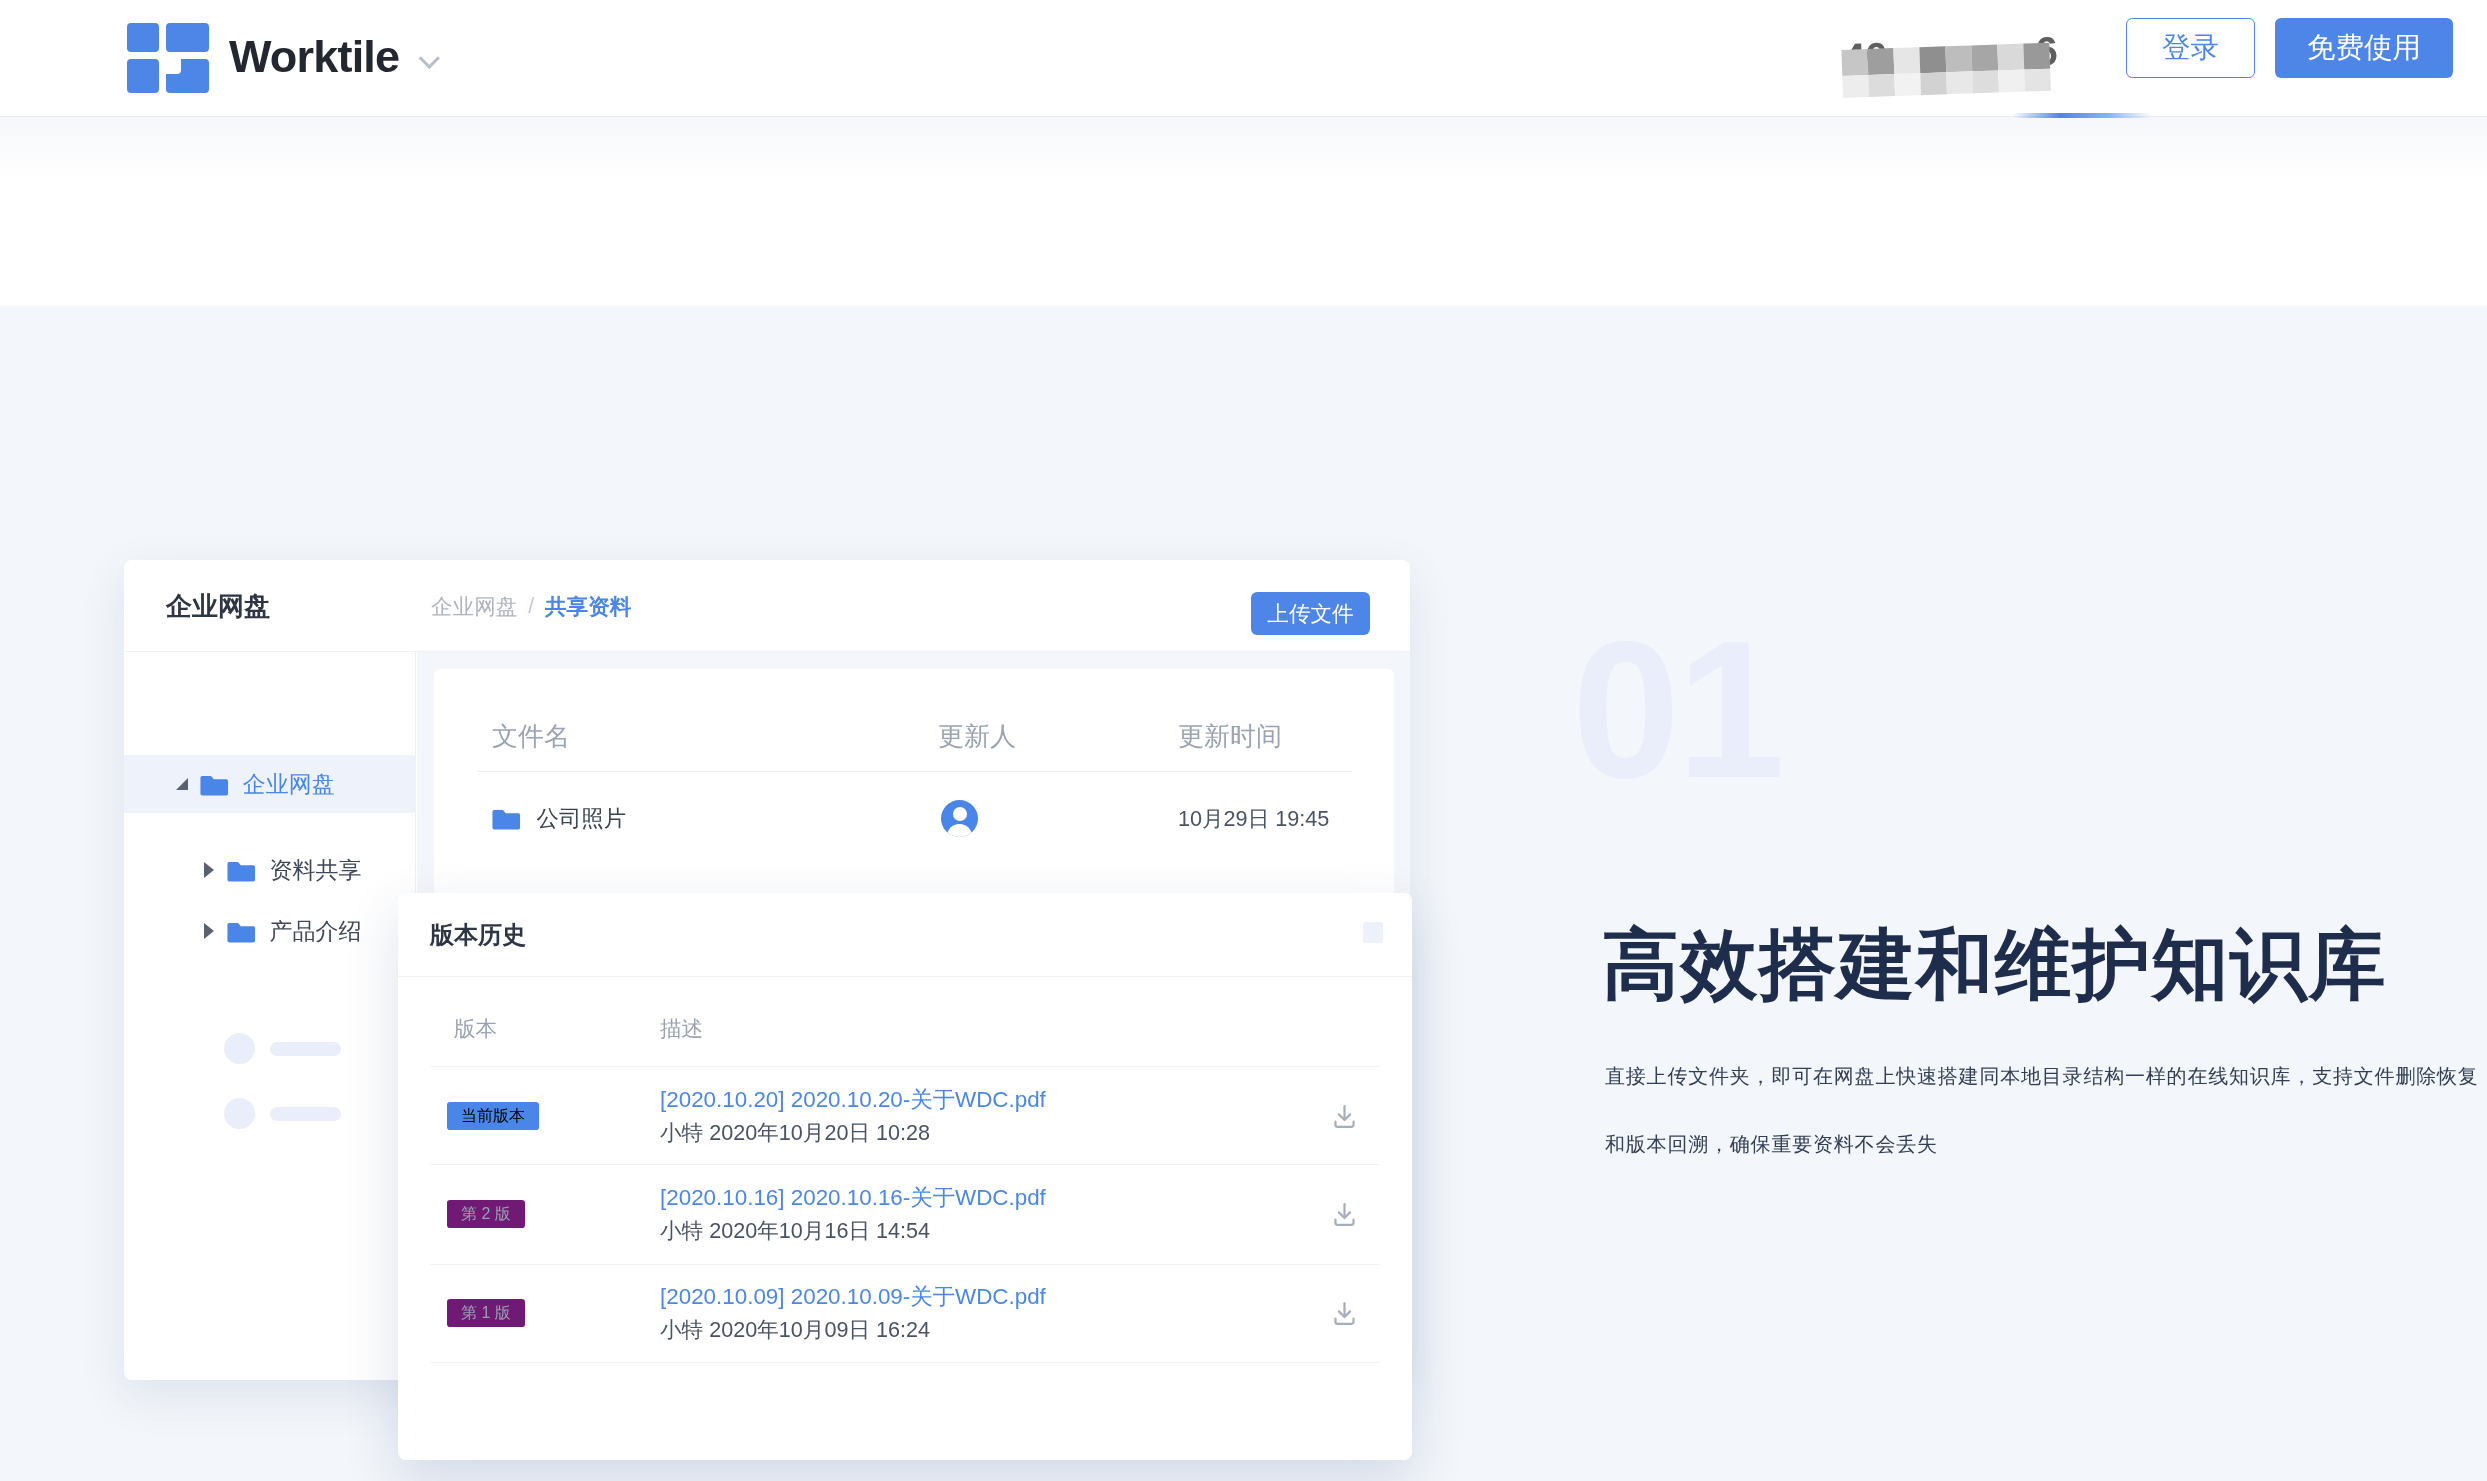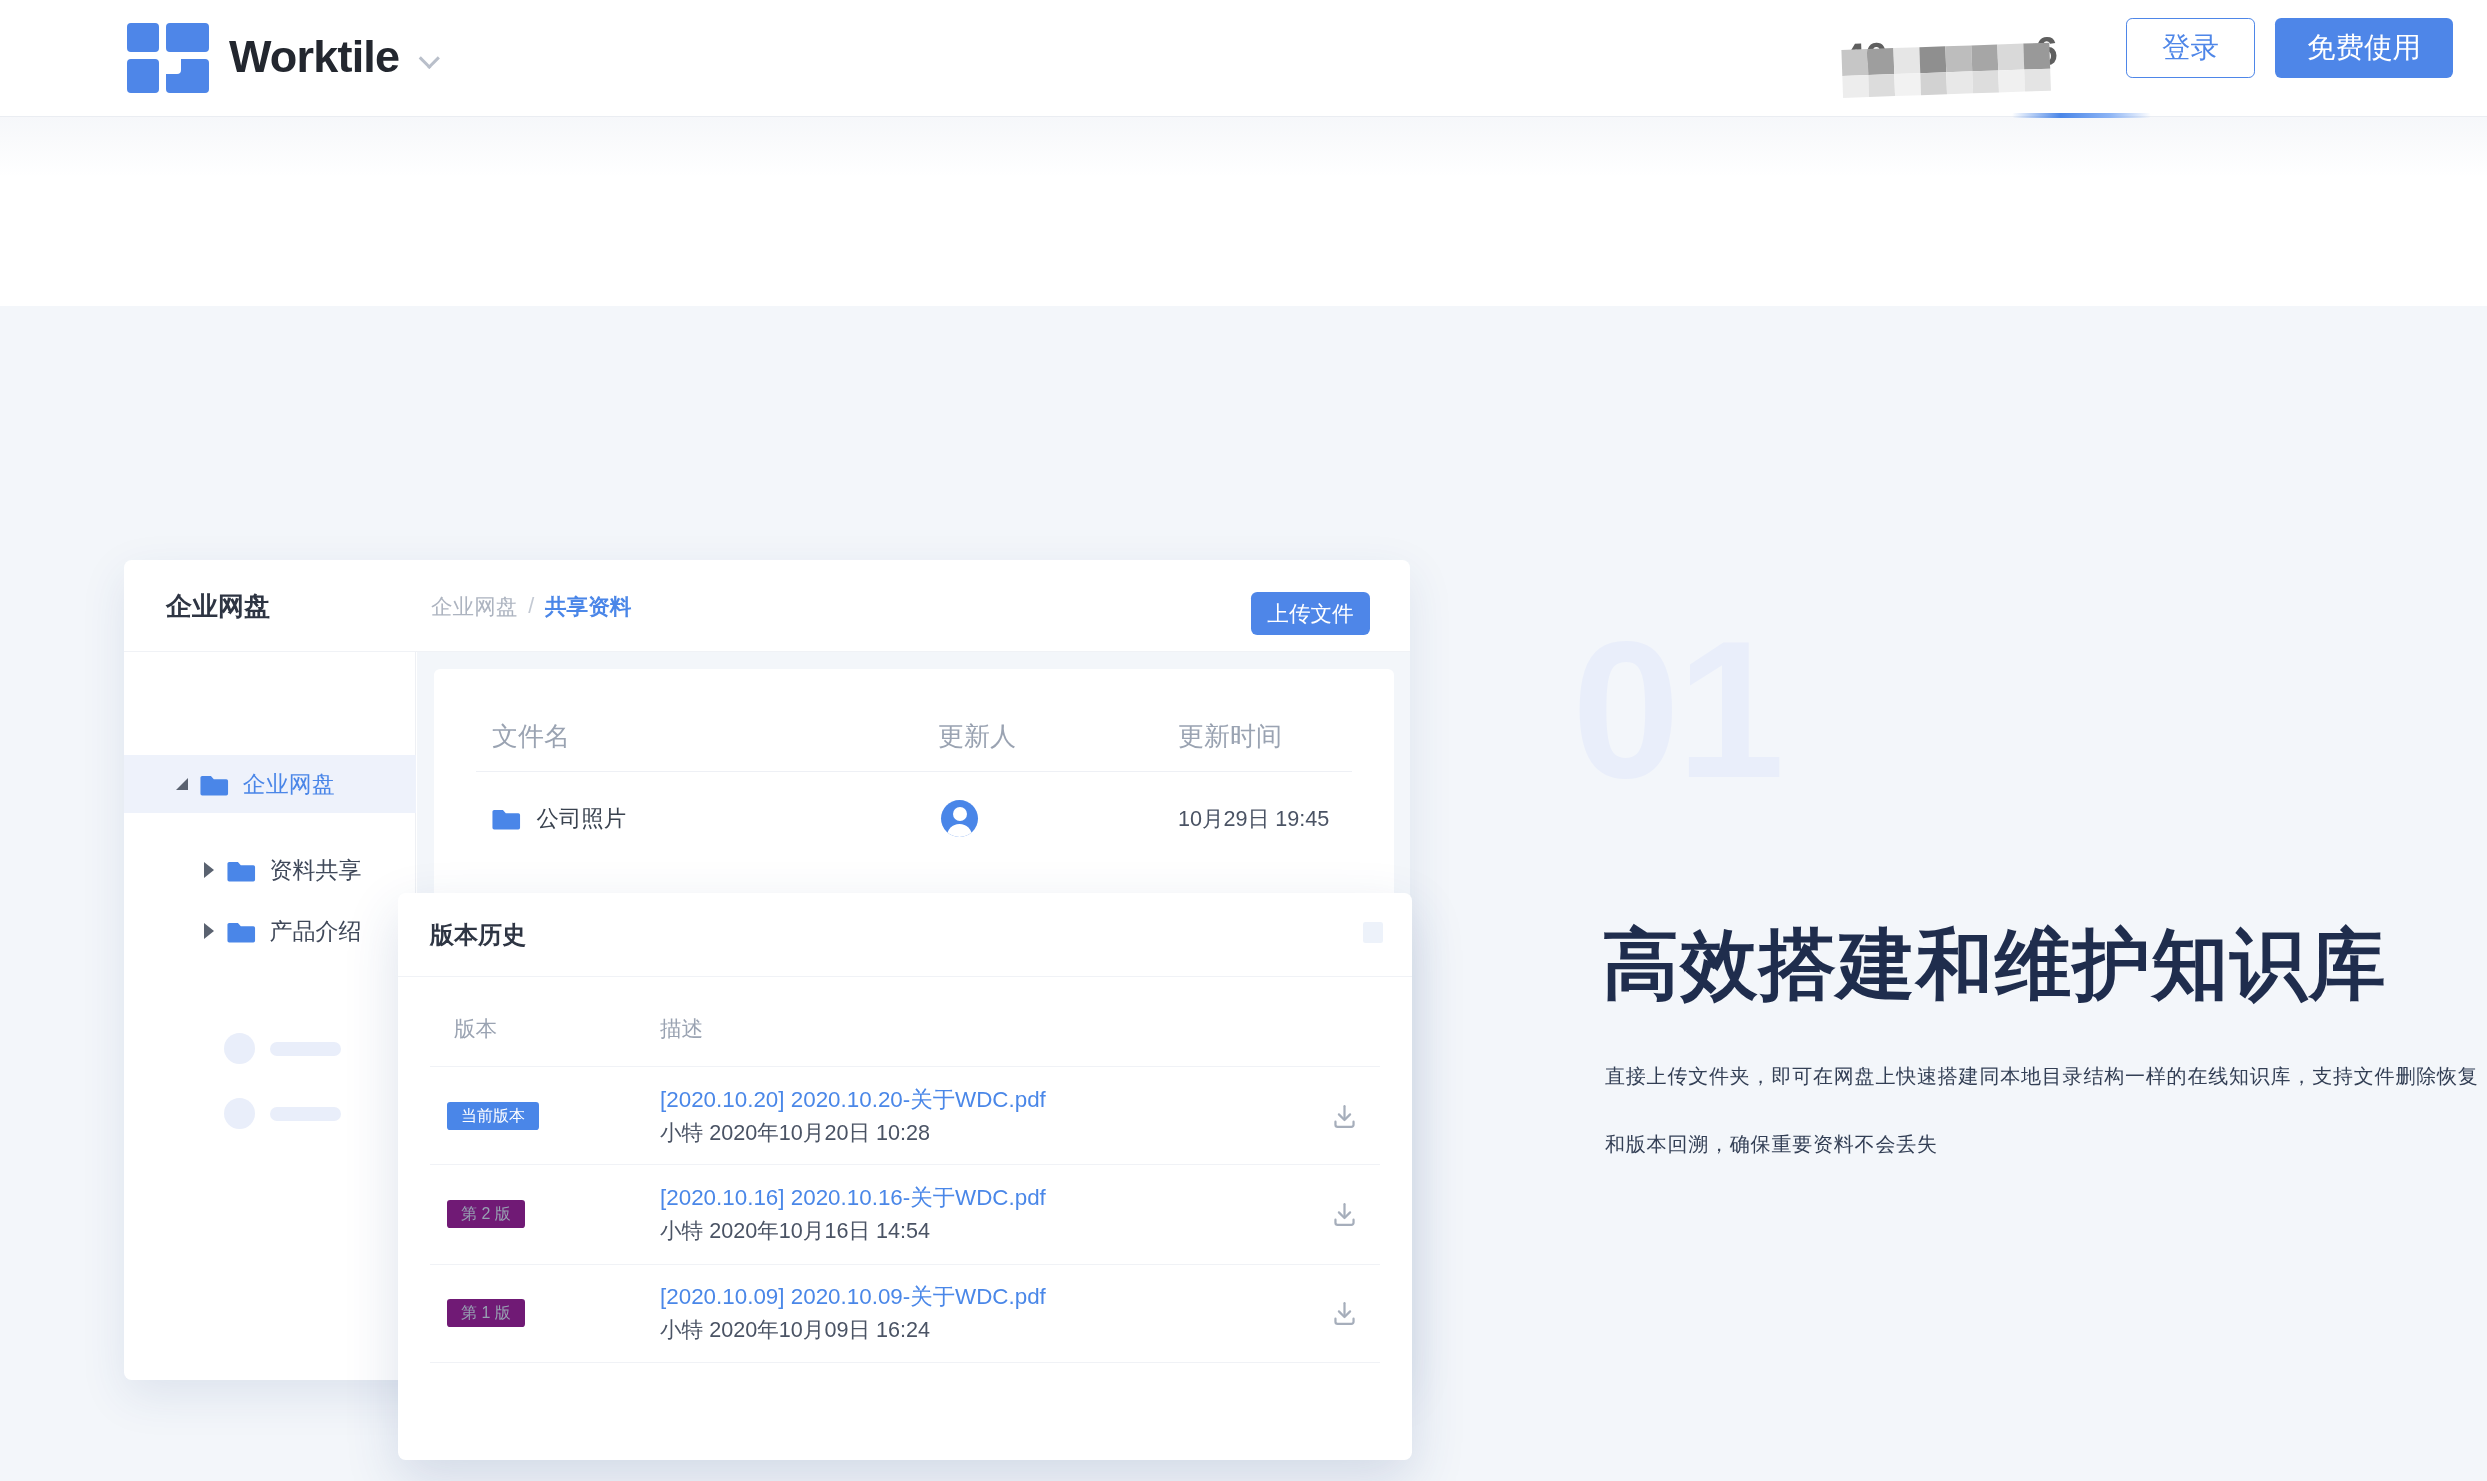--- a/index.html
+++ b/index.html
@@ -81,21 +81,21 @@
   .modal{position:absolute;left:398px;top:893px;width:1014px;height:567px;background:#fff;border-radius:7.7px;box-shadow:0 20px 54px rgba(40,70,130,0.16);z-index:10;}
   .modal-header{position:absolute;left:0;top:0;width:100%;height:84px;border-bottom:0.8px solid #f0f2f6;box-sizing:border-box;}
   .modal-title{position:absolute;left:32px;top:0;height:84px;display:flex;align-items:center;font-size:24px;font-weight:600;color:#2e3543;}
   .modal-close{position:absolute;left:965px;top:28.5px;width:20px;height:21.6px;background:#edf2fa;border-radius:2.3px;cursor:pointer;}
   .mcol{position:absolute;top:114px;height:42px;display:flex;align-items:center;font-size:21.6px;color:#9aa3b2;}
   .mcol-version{left:56px;}
   .mcol-desc{left:262px;}
   .mdivider{position:absolute;left:32px;right:32px;height:0.8px;background:#f0f2f6;}
   .mrow{position:absolute;left:0;width:100%;height:98px;}
   .badge{position:absolute;left:49px;top:35px;height:28px;border-radius:3.1px;display:flex;align-items:center;justify-content:center;padding:0 14px;font-size:16px;box-sizing:border-box;}
-  .badge-current{background:#4a86e8;color:#ffffff;}
+  .badge-current{background:#4a86e8;color:#000000;}
   .badge-old{background:#701a75;color:#97a1b2;}
   .mrow-file{position:absolute;left:262px;top:17px;font-size:22.4px;color:#4a87e8;cursor:pointer;}
   .mrow-meta{position:absolute;left:262px;top:51px;font-size:21.6px;color:#4a5364;}
   .dl-btn{position:absolute;left:931px;top:34px;width:31px;height:31px;cursor:pointer;}
 </style>
 </head>
 <body>
 
 <div class="navbar">
   <div class="logo-wrap">

